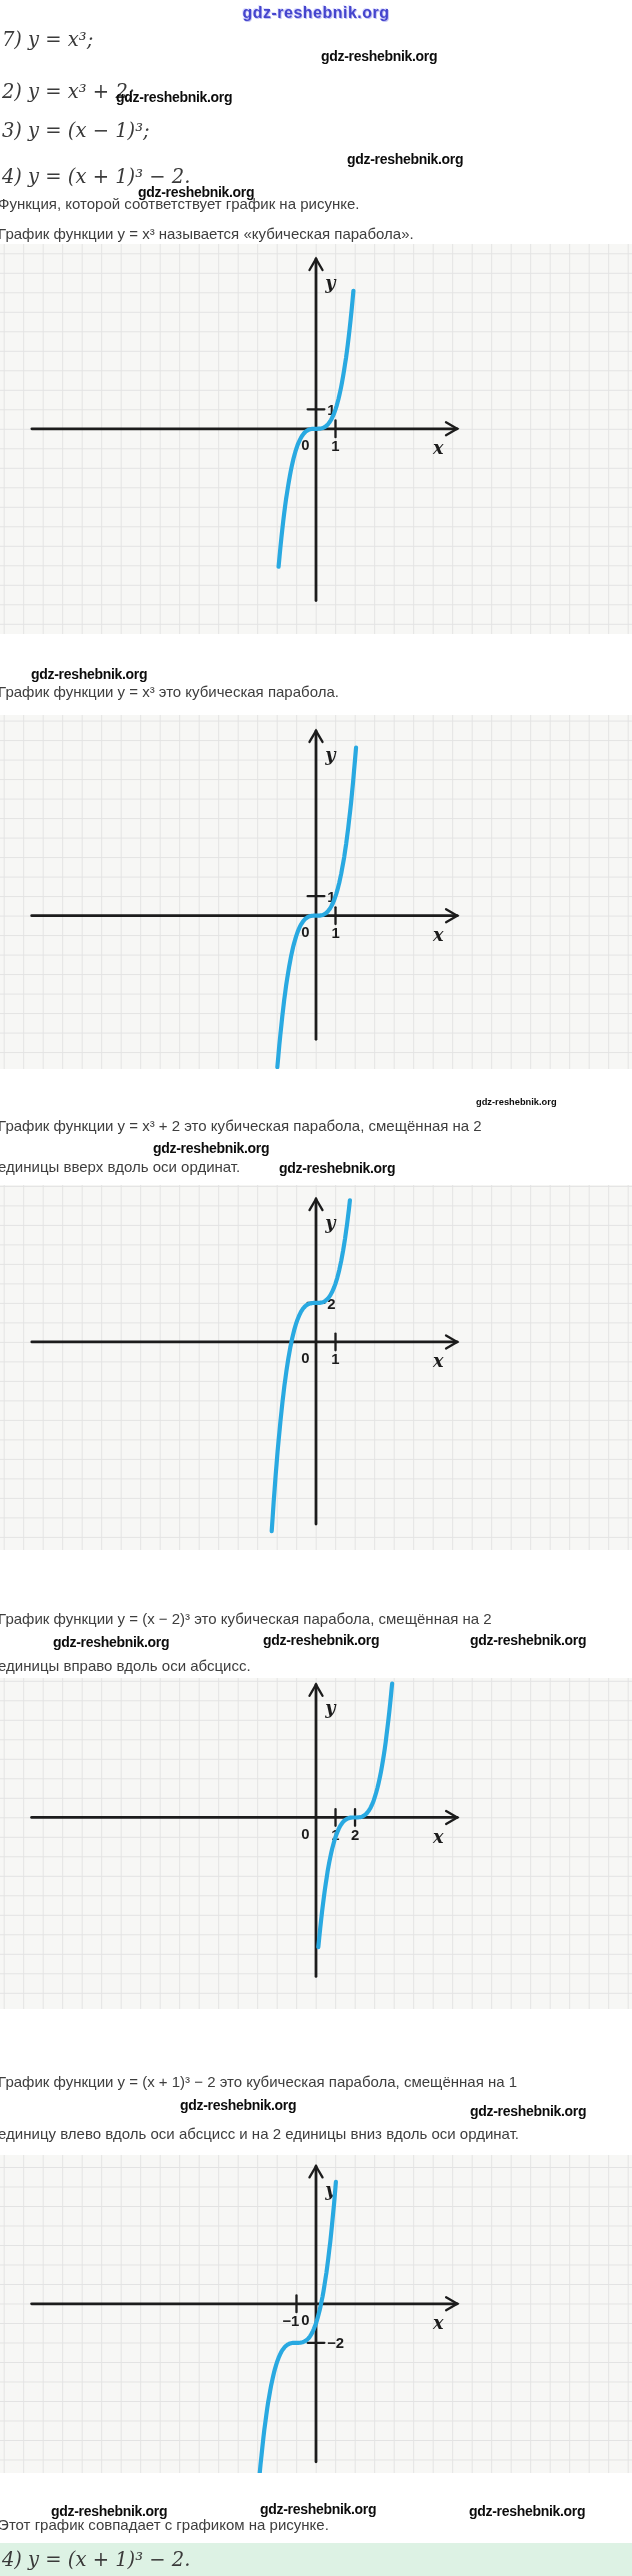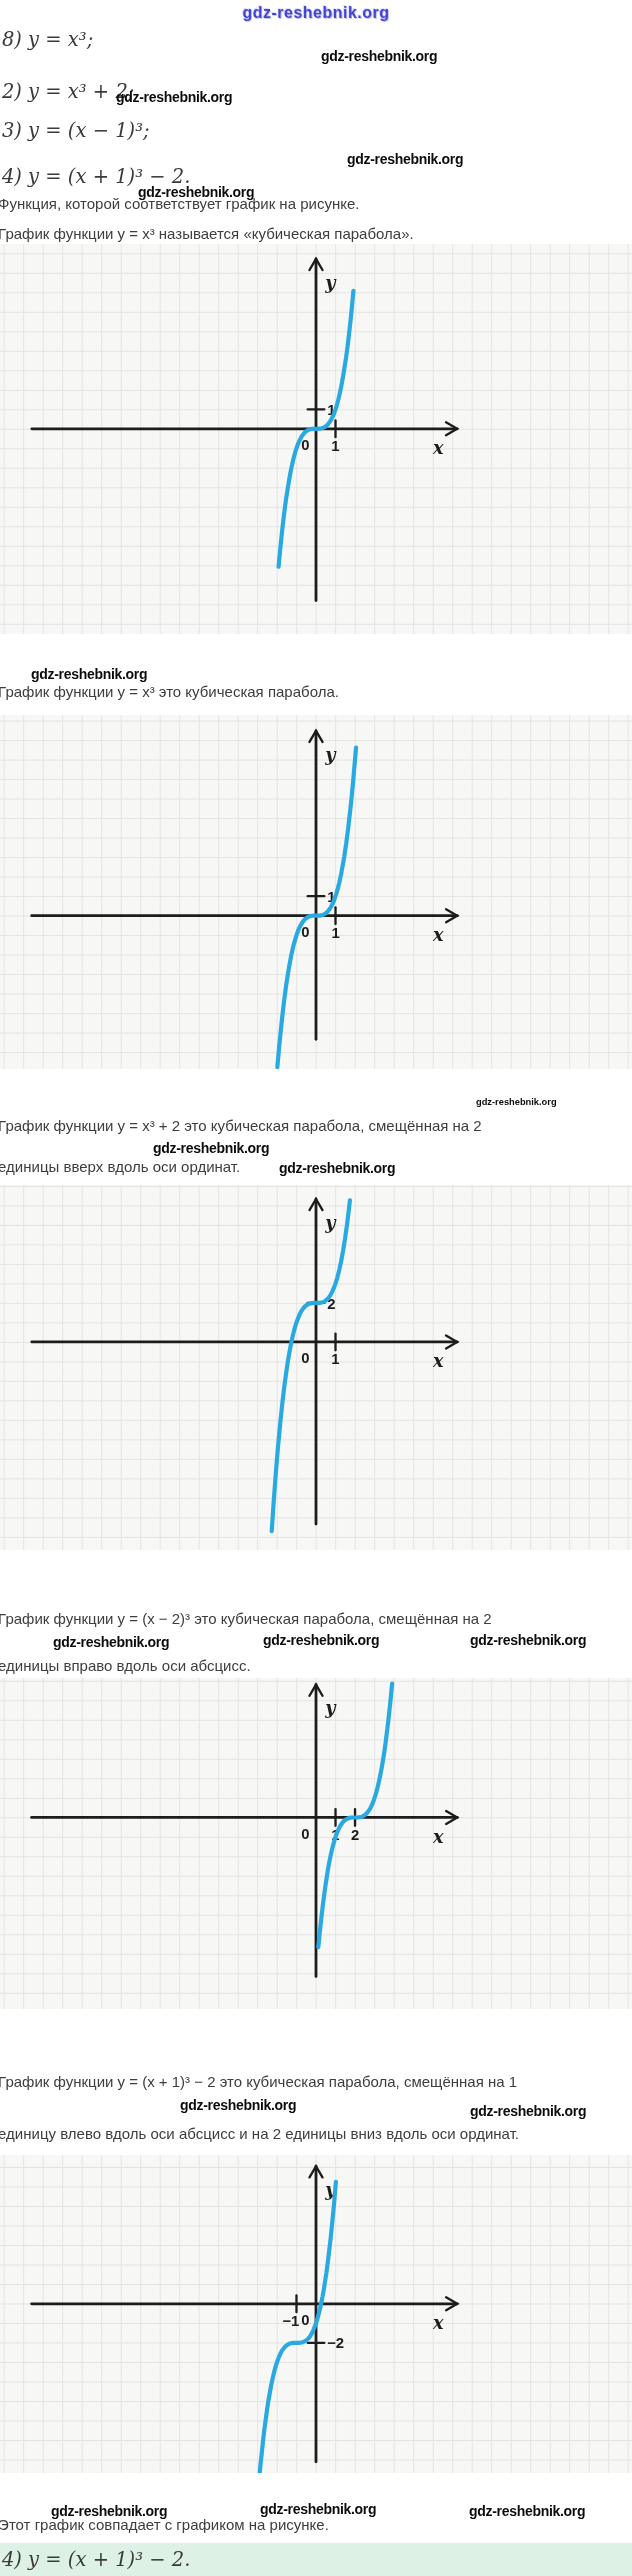--- a/index.html
+++ b/index.html
@@ -22,21 +22,21 @@
   text.axl{font:italic 700 19px "DejaVu Serif",serif;fill:#1c1c1c;}
   .answer-band{position:absolute;left:0;width:632px;background:#ddf2e4;display:flex;align-items:center;}
   .answer-band .eq-ans{font:italic 19.5px "DejaVu Serif",serif;color:#3a3a3a;margin-left:1.9px;}
 </style>
 </head>
 <body>
 
 <div id="page">
   <div class="header-link">gdz-reshebnik.org</div>
   <div id="text-layer">
-      <div class="eq" style="left: 1.9px; top: 28px;">8) y = x³;</div>
+      <div class="eq" style="left: 1.9px; top: 28px;">7) y = x³;</div>
       <div class="eq" style="left: 1.9px; top: 80px;">2) y = x³ + 2;</div>
       <div class="eq" style="left: 1.9px; top: 119px;">3) y = (x − 1)³;</div>
       <div class="eq" style="left: 1.9px; top: 165px;">4) y = (x + 1)³ − 2.</div>
       <div class="para" style="left: -1.9px; top: 195px;">Функция, которой соответствует график на рисунке.</div>
       <div class="para" style="left: -1.9px; top: 225px;">График функции y = x³ называется «кубическая парабола».</div>
       <div class="para" style="left: -1.9px; top: 683px;">График функции y = x³ это кубическая парабола.</div>
       <div class="para" style="left: -1.9px; top: 1117px;">График функции y = x³ + 2 это кубическая парабола, смещённая на 2</div>
       <div class="para" style="left: -1.9px; top: 1158px;">единицы вверх вдоль оси ординат.</div>
       <div class="para" style="left: -1.9px; top: 1610px;">График функции y = (x − 2)³ это кубическая парабола, смещённая на 2</div>
       <div class="para" style="left: -1.9px; top: 1657px;">единицы вправо вдоль оси абсцисс.</div>

